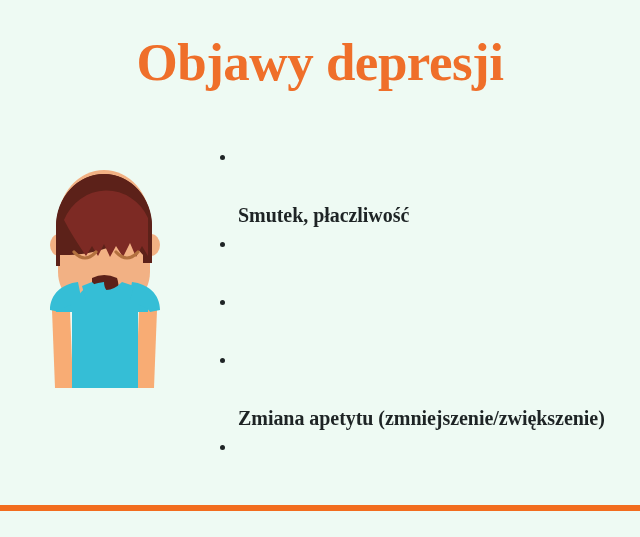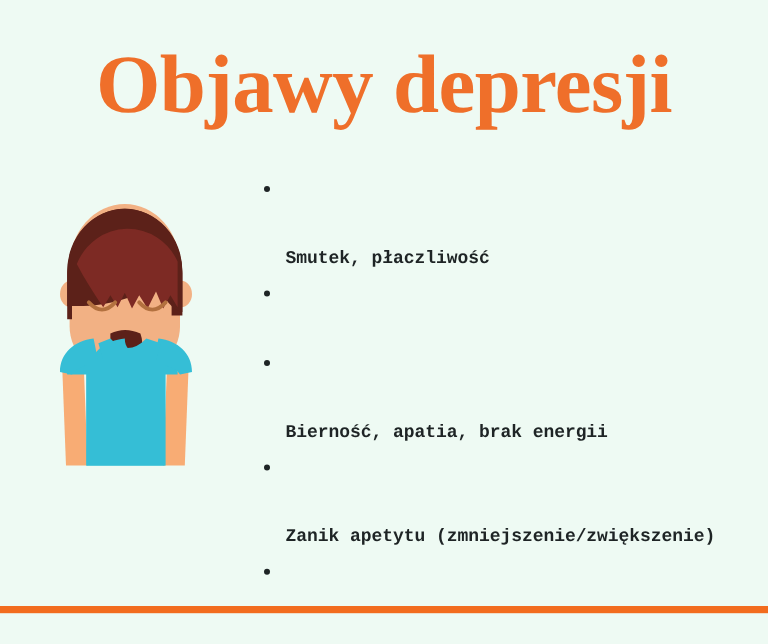--- a/index.html
+++ b/index.html
@@ -23,21 +23,21 @@
 
   
   #title {
     position: absolute;
     left: 0;
     top: 36px;
     width: 640px;
     text-align: center;
     font-family: "Liberation Serif", "DejaVu Serif", serif;
     font-weight: bold;
-    font-size: 69px;
+    font-size: 53px;
     line-height: 1.0;
     letter-spacing: -0.5px;
     color: #ef6f2a;
     white-space: nowrap;
   }
 
   
   #symptom-list {
     position: absolute;
     left: 218px;
@@ -45,23 +45,23 @@
     width: 412px;
     margin: 0;
     padding: 0;
     list-style: none;
   }
   #symptom-list li {
     position: relative;
     padding-left: 20px;
     margin: 0;
     color: #1e2425;
-    font-family: Liberation Mono, monospace;
+    font-family: Liberation Serif, serif;
     font-weight: bold;
-    font-size: 15px;
+    font-size: 20px;
     line-height: 29px;
     letter-spacing: -0.05px;
     white-space: pre-line;
   }
   #symptom-list li .bullet-dot {
     position: absolute;
     left: 2px;
     top: 12px;
     width: 5px;
     height: 5px;
@@ -153,25 +153,24 @@
   <ul id="symptom-list">
     <li>
       <span class="bullet-dot"></span>
       <span>Smutek, płaczliwość</span>
     </li>
     <li>
       <span class="bullet-dot"></span>
     </li>
     <li>
       <span class="bullet-dot"></span>
-      <span>Bierność, apatia, brak energii</span>
     </li>
     <li>
       <span class="bullet-dot"></span>
-      <span>Zanik apetytu (zmniejszenie/zwiększenie)</span>
+      <span>Zmiana apetytu (zmniejszenie/zwiększenie)</span>
     </li>
     <li class="wrapped">
       <span class="bullet-dot"></span>
       
     </li>
 
   </ul>
 
   <div id="bottom-rule"></div>
 

